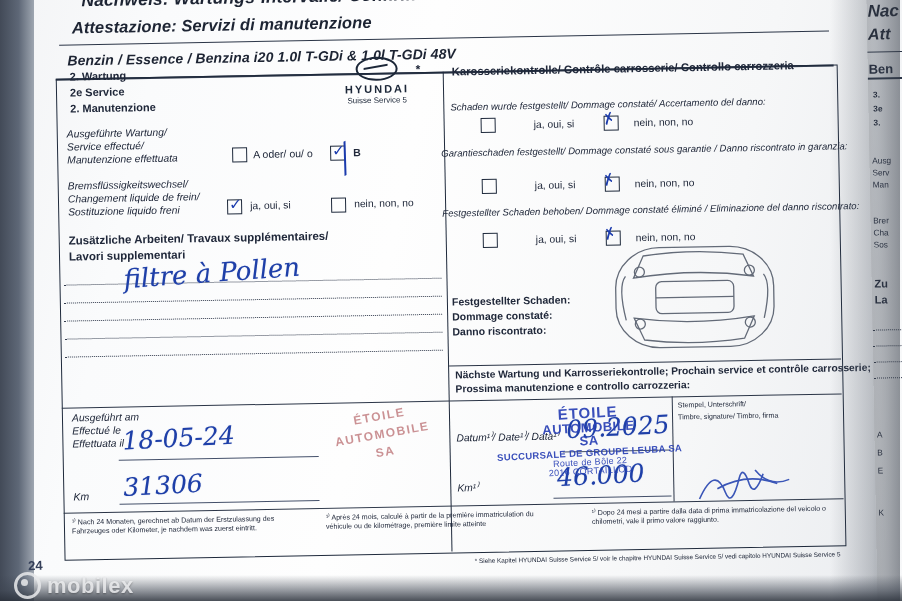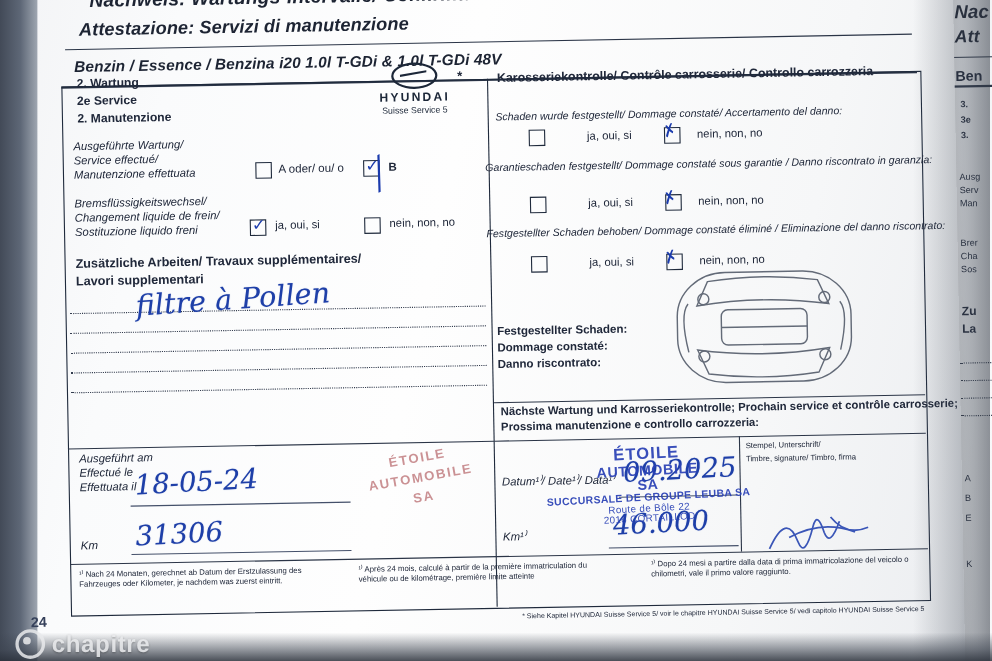--- a/index.html
+++ b/index.html
@@ -348,15 +348,15 @@
   </div>
 
   <div class="shadowband"></div>
   <div id="gutter"></div>
   <div id="gutter2"></div>
 
   <div id="pgnum">24</div>
 
   <div id="wm">
     <span class="ring"></span>
-    <span>chapitre</span>
+    <span>mobilex</span>
   </div>
 </div>
 
 </body></html>

